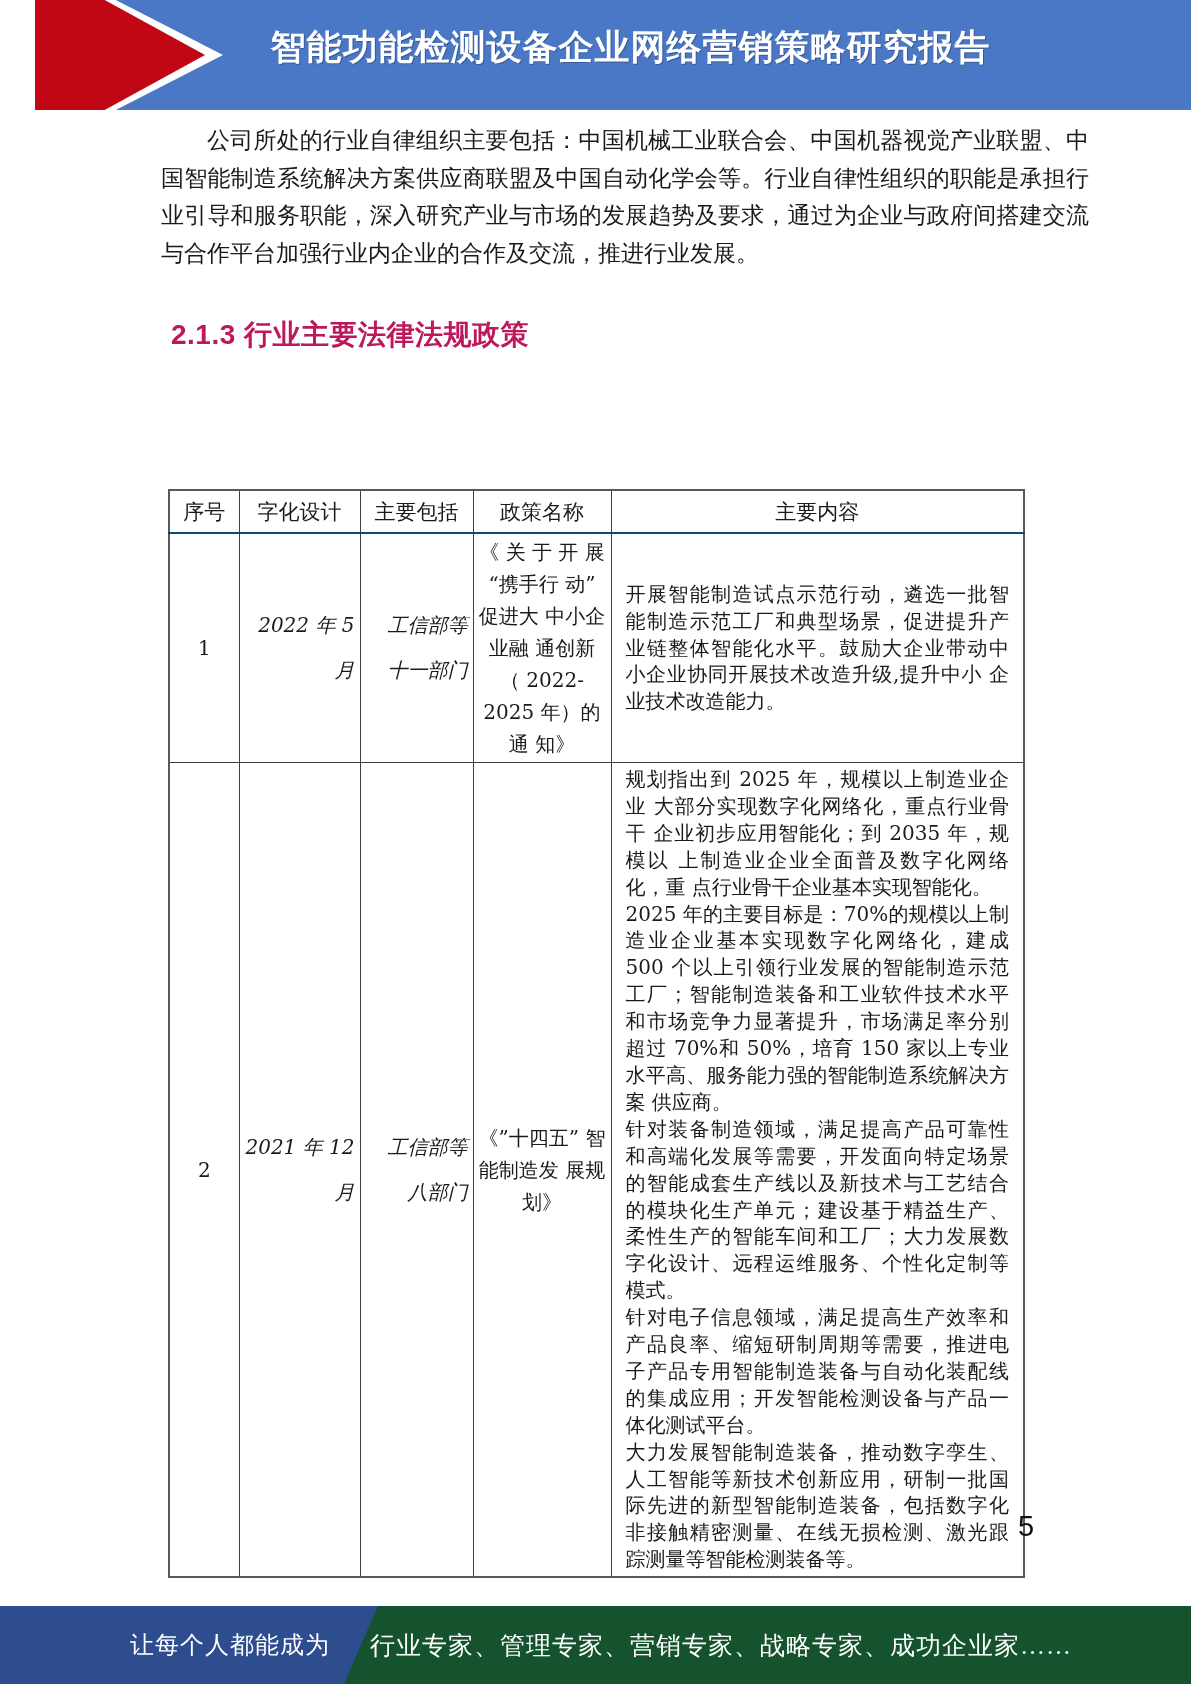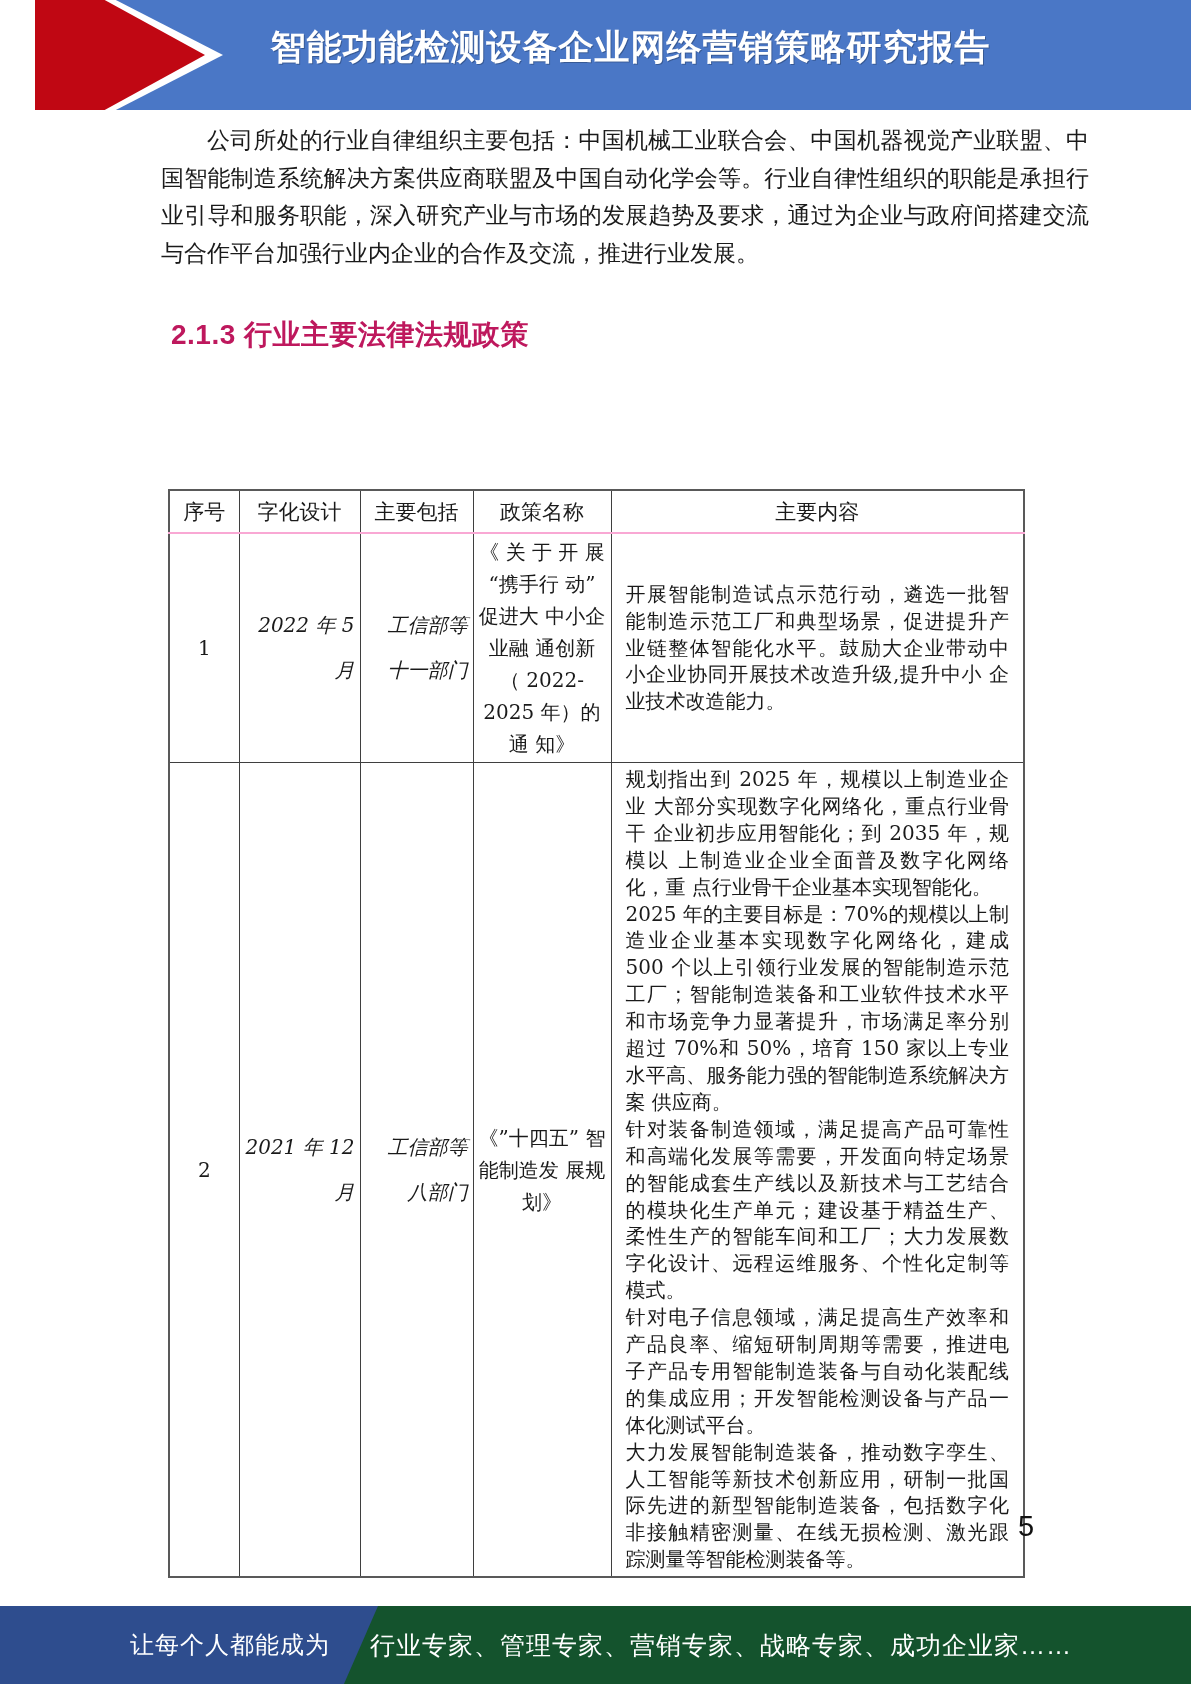--- a/index.html
+++ b/index.html
@@ -54,21 +54,21 @@
   .policy-table col.c1 { width:70px; }
   .policy-table col.c2 { width:121px; }
   .policy-table col.c3 { width:113px; }
   .policy-table col.c4 { width:138px; }
   .policy-table col.c5 { width:413px; }
   .policy-table th, .policy-table td {
     border:1px solid #3f3f3f; vertical-align:middle;
     font-weight:normal; padding:2px 5px; box-sizing:border-box;
   }
   .policy-table { border:2px solid #595959; }
-  .policy-table thead th { border-bottom:2px solid #f9a8d4; }
+  .policy-table thead th { border-bottom:2px solid #0c4a6e; }
   .policy-table thead tr { height:43px; }
   .policy-table thead th { text-align:center; font-size:21px; }
   .policy-table tr.r1 { height:216px; }
   .policy-table tr.r2 { height:752px; }
   td.cell-index { text-align:center; }
   td.cell-date, td.cell-agency { text-align:right; line-height:45px;font-style:italic; }
   td.cell-policy { text-align:center; line-height:32px; white-space:pre-line; }
   td.cell-main {
     text-align:justify; line-height:26.9px; white-space:pre-line;
     padding:3px 14px;
@@ -89,21 +89,21 @@
   }
   .ftr-left {
     position:absolute; left:55px; top:0; width:350px; height:78px;
     display:flex; align-items:center; justify-content:center;
     color:#ffffff; font-family:"Liberation Sans","DejaVu Sans",sans-serif;
     font-size:24px; font-weight:500; letter-spacing:1px;
   }
   .ftr-right {
     position:absolute; left:370px; top:0; right:20px; height:78px;
     display:flex; align-items:center;
-    color:#ffffff; font-family:Liberation Sans, sans-serif;
+    color:#ffffff; font-family:Liberation Serif, serif;
     font-size:25px; font-weight:500; letter-spacing:1px;
   }
 </style>
 </head>
 <body>
 
 <div class="page">
 
   <div class="hdr" style="background-color: rgb(74, 119, 198); margin-left: 35px;">
     <div class="hdr-arrow-outline"></div>

